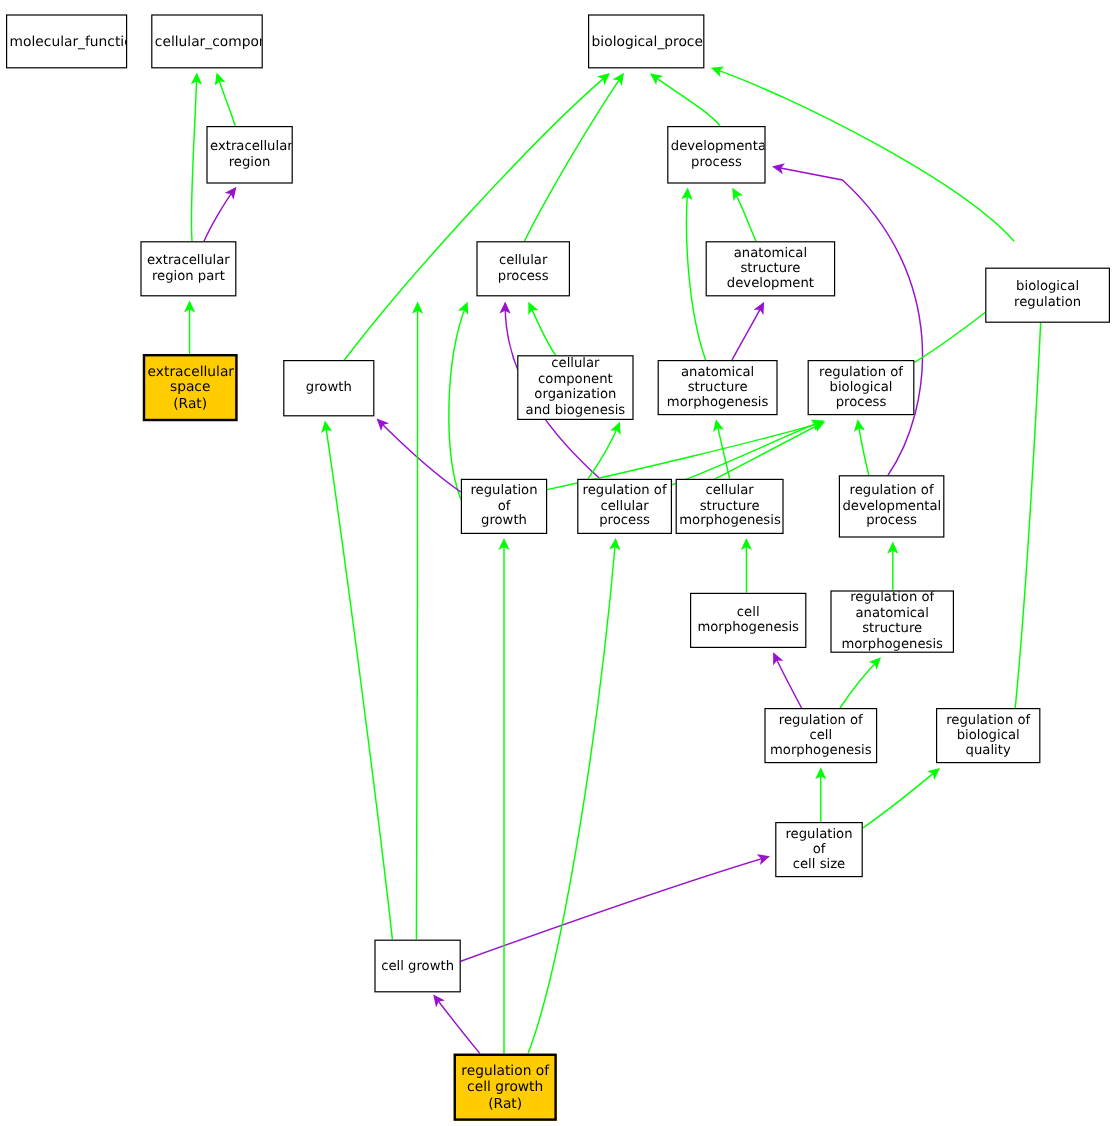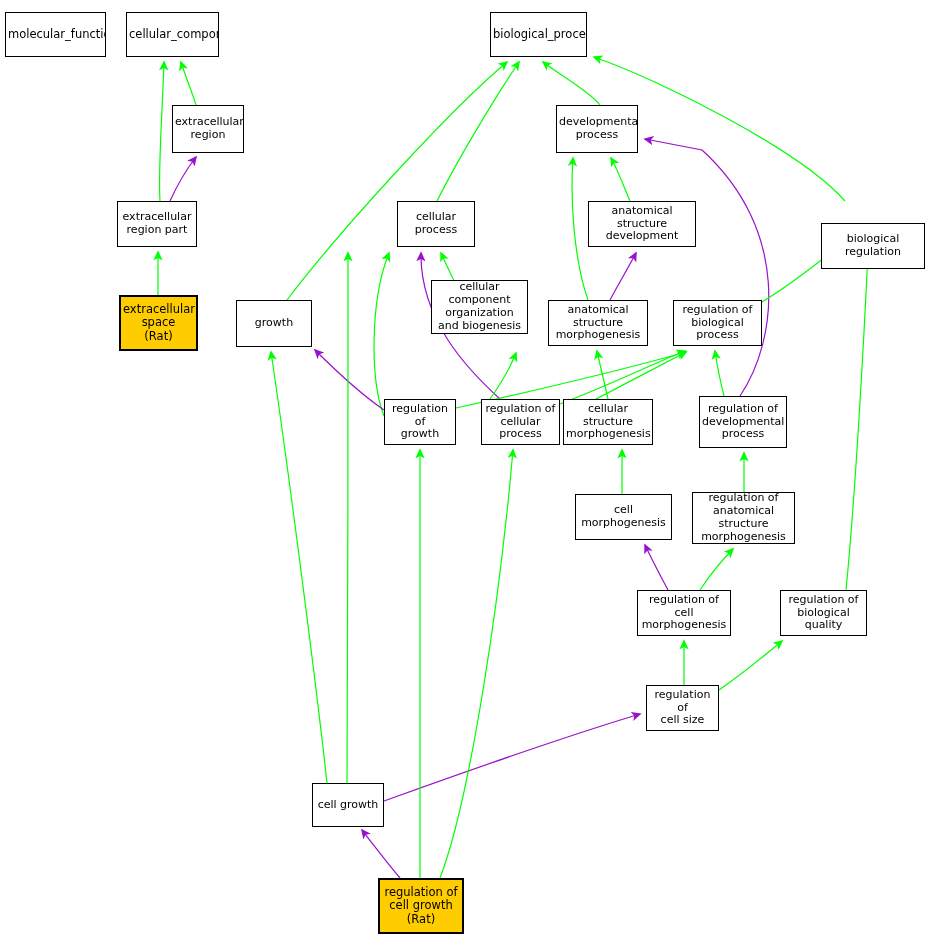--- a/index.html
+++ b/index.html
@@ -139,21 +139,21 @@
         <span class="node-label">biological regulation</span>
       </div>
       <div class="go-node highlight" style="left: 119px; top: 295px; width: 79px; height: 56px; font-size: 11.5px;">
         <span class="node-label">extracellular
 space
 (Rat)</span>
       </div>
       <div class="go-node" style="left: 236px; top: 300px; width: 76px; height: 47px; font-size: 11px;">
         <span class="node-label">growth</span>
       </div>
-      <div class="go-node" style="left: 431px; top: 280px; width: 97px; height: 54px; font-size: 11px;">
+      <div class="go-node" style="left: 431px; top: 296px; width: 97px; height: 54px; font-size: 11px;">
         <span class="node-label">cellular component
 organization
 and biogenesis</span>
       </div>
       <div class="go-node" style="left: 548px; top: 300px; width: 100px; height: 46px; font-size: 11px;">
         <span class="node-label">anatomical structure
 morphogenesis</span>
       </div>
       <div class="go-node" style="left: 673px; top: 300px; width: 89px; height: 46px; font-size: 11px;">
         <span class="node-label">regulation of

